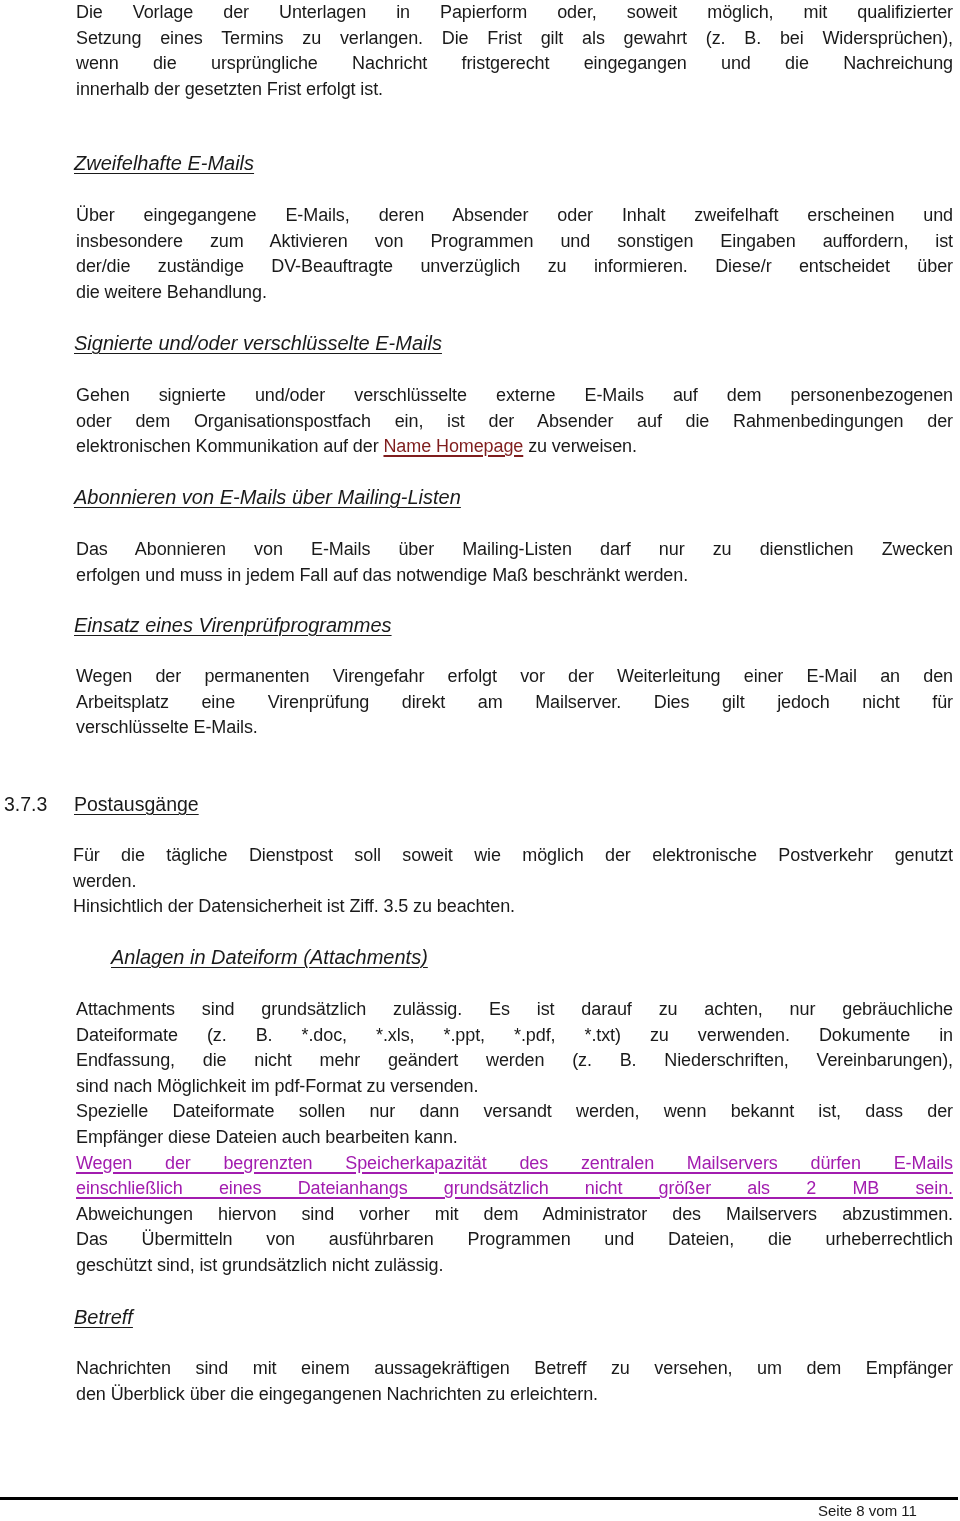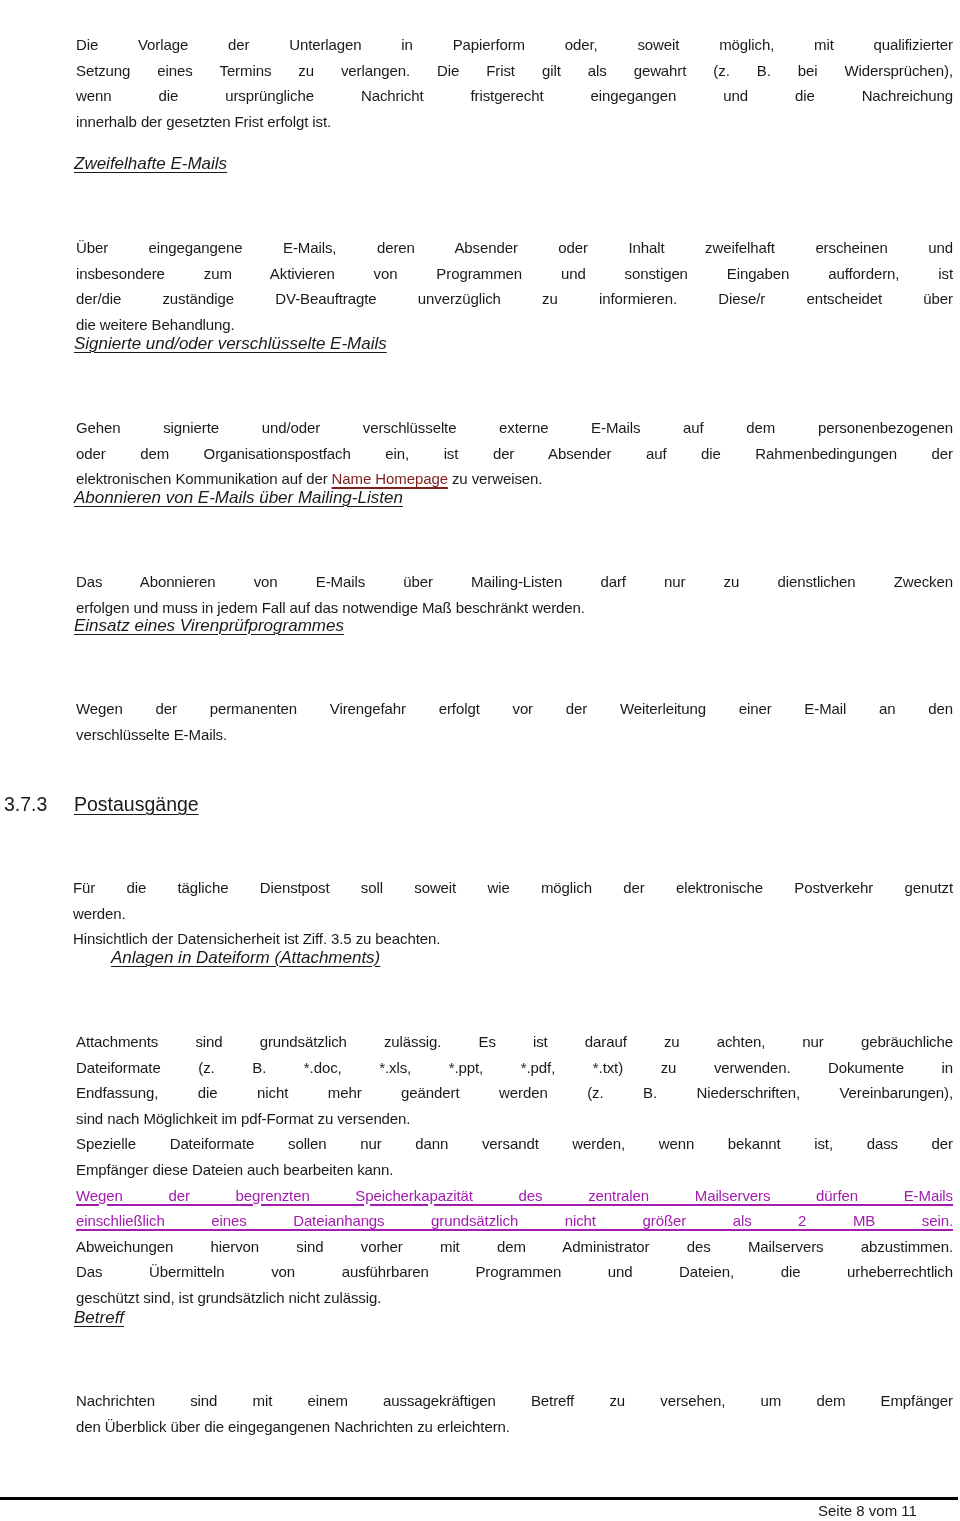--- a/index.html
+++ b/index.html
@@ -19,30 +19,29 @@
       position: absolute;
       left: 0;
       top: 0;
       width: 960px;
       height: 1521px;
     }
     .block {
       position: absolute;
       left: 76px;
       width: 877px;
-      font-size: 15px;
+      font-size: 18px;
       line-height: 25.6px;
       text-align: justify;
       letter-spacing: -0.1px;
-      margin-top: 32px;
     }
     .heading {
       position: absolute;
       left: 74px;
-      font-size: 17px;
+      font-size: 20px;
       line-height: 25.6px;
       font-style: italic;
       text-decoration: underline;
       text-underline-offset: 3px;
       text-decoration-thickness: 1px;
       white-space: nowrap;
     }
     .line {
       display: block;
       text-align: justify;
@@ -139,20 +138,21 @@
 
   <div class="heading" style="top:485px;">Abonnieren von E-Mails über Mailing-Listen</div>
   <div class="block" style="top:537px;">
     <span class="line">Das Abonnieren von E-Mails über Mailing-Listen darf nur zu dienstlichen Zwecken</span>
     <span class="line last">erfolgen und muss in jedem Fall auf das notwendige Maß beschränkt werden.</span>
   </div>
 
   <div class="heading" style="top:613px;">Einsatz eines Virenprüfprogrammes</div>
   <div class="block" style="top:664px;">
     <span class="line">Wegen der permanenten Virengefahr erfolgt vor der Weiterleitung einer E-Mail an den</span>
+    <span class="line">Arbeitsplatz eine Virenprüfung direkt am Mailserver. Dies gilt jedoch nicht für</span>
     <span class="line last">verschlüsselte E-Mails.</span>
   </div>
 
   <div class="section-title">
     <span class="num">3.7.3</span><span class="title">Postausgänge</span>
   </div>
   <div class="block" style="top:843px; left:73px; width:880px;">
     <span class="line">Für die tägliche Dienstpost soll soweit wie möglich der elektronische Postverkehr genutzt</span>
     <span class="line last">werden.</span>
     <span class="line last">Hinsichtlich der Datensicherheit ist Ziff. 3.5 zu beachten.</span>

